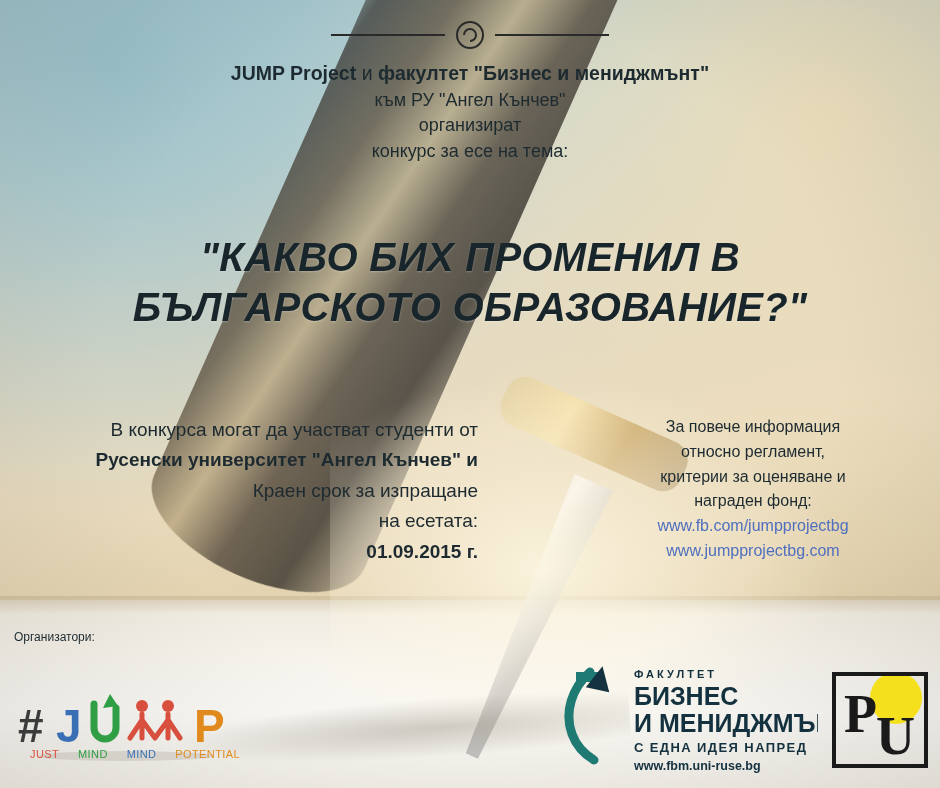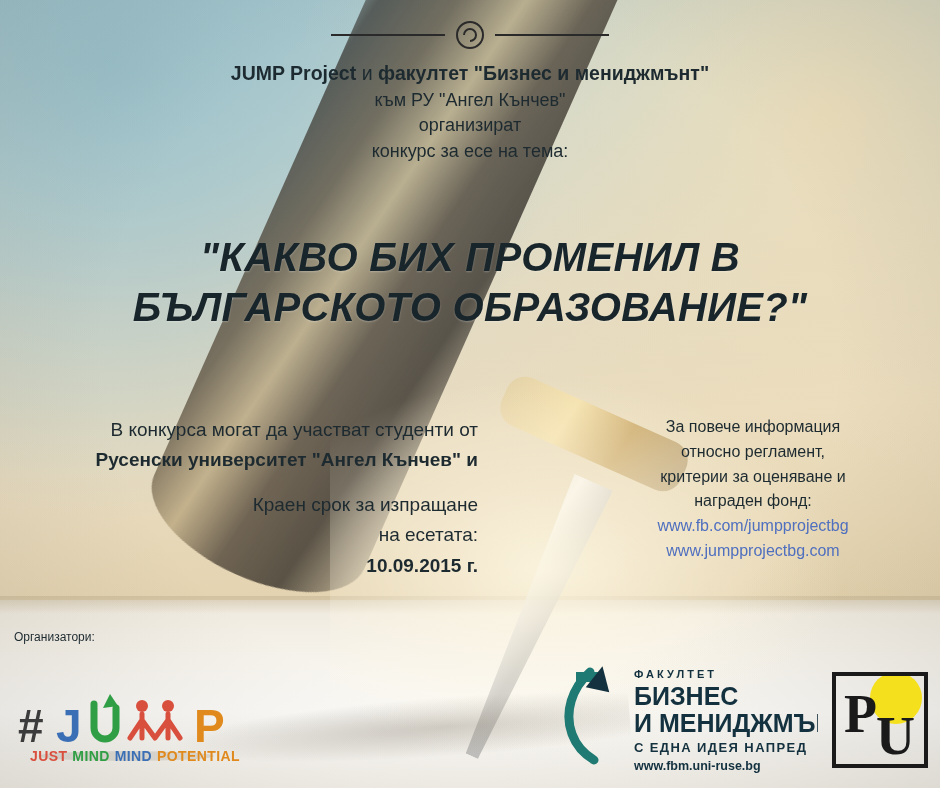--- a/index.html
+++ b/index.html
@@ -133,21 +133,21 @@
   .left-block {
     position: absolute;
     left: 8px; top: 415px;
     width: 470px;
     text-align: right;
     color: #1d2a30;
     font-size: 19px;
     line-height: 1.6;
   }
   .left-block .bold { font-weight: bold; }
-  .left-block .deadline { margin-top: 14px; }
+  .left-block .deadline { }
 
   .right-block {
     position: absolute;
     right: 22px; top: 415px;
     width: 330px;
     text-align: center;
     color: #1d2a30;
     font-size: 16px;
     line-height: 1.55;
   }
@@ -169,22 +169,22 @@
     position: absolute;
     left: 16px; top: 676px;
     width: 230px; height: 100px;
   }
   .jump-caption {
     position: absolute;
     left: 30px; top: 748px;
     width: 210px;
     display: flex;
     justify-content: space-between;
-    font-size: 14px;
-    font-weight: bold;
+    font-size: 11px;
+    font-weight: normal;
     letter-spacing: 0.4px;
   }
   .jc-just { color: #d94f3d; }
   .jc-your { color: #2f9e44; }
   .jc-mind { color: #3b6fb5; }
   .jc-pot  { color: #e08a1e; }
 
   
   .fbm-logo {
     position: absolute;
@@ -235,21 +235,21 @@
     <div class="title-block">
       <div>"КАКВО БИХ ПРОМЕНИЛ В</div>
       <div>БЪЛГАРСКОТО ОБРАЗОВАНИЕ?"</div>
     </div>
 
     <div class="left-block">
       <div>В конкурса могат да участват студенти от</div>
       <div class="bold">Русенски университет "Ангел Кънчев" и</div>
       <div class="deadline">Краен срок за изпращане</div>
       <div>на есетата:</div>
-      <div class="bold">10.09.2015 г.</div>
+      <div class="bold">01.09.2015 г.</div>
     </div>
 
     <div class="right-block">
       <div>За повече информация</div>
       <div>относно регламент,</div>
       <div>критерии за оценяване и</div>
       <div>награден фонд:</div>
       <a class="link" href="#">www.fb.com/jumpprojectbg</a>
       <a class="link" href="#">www.jumpprojectbg.com</a>
     </div>

